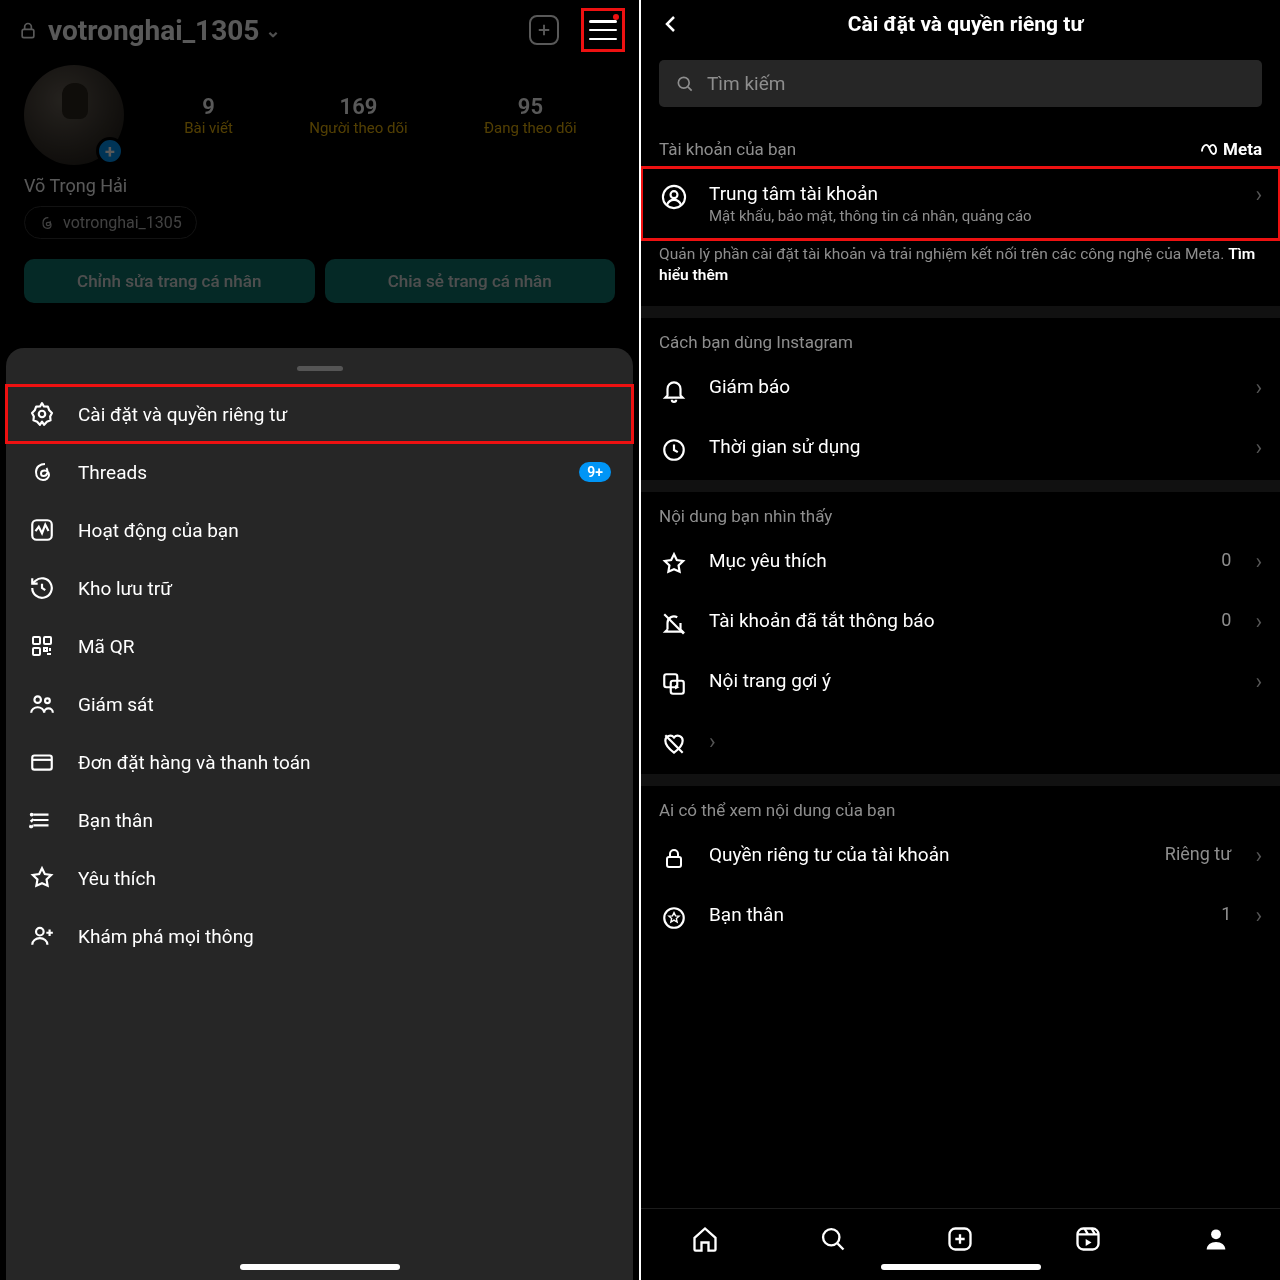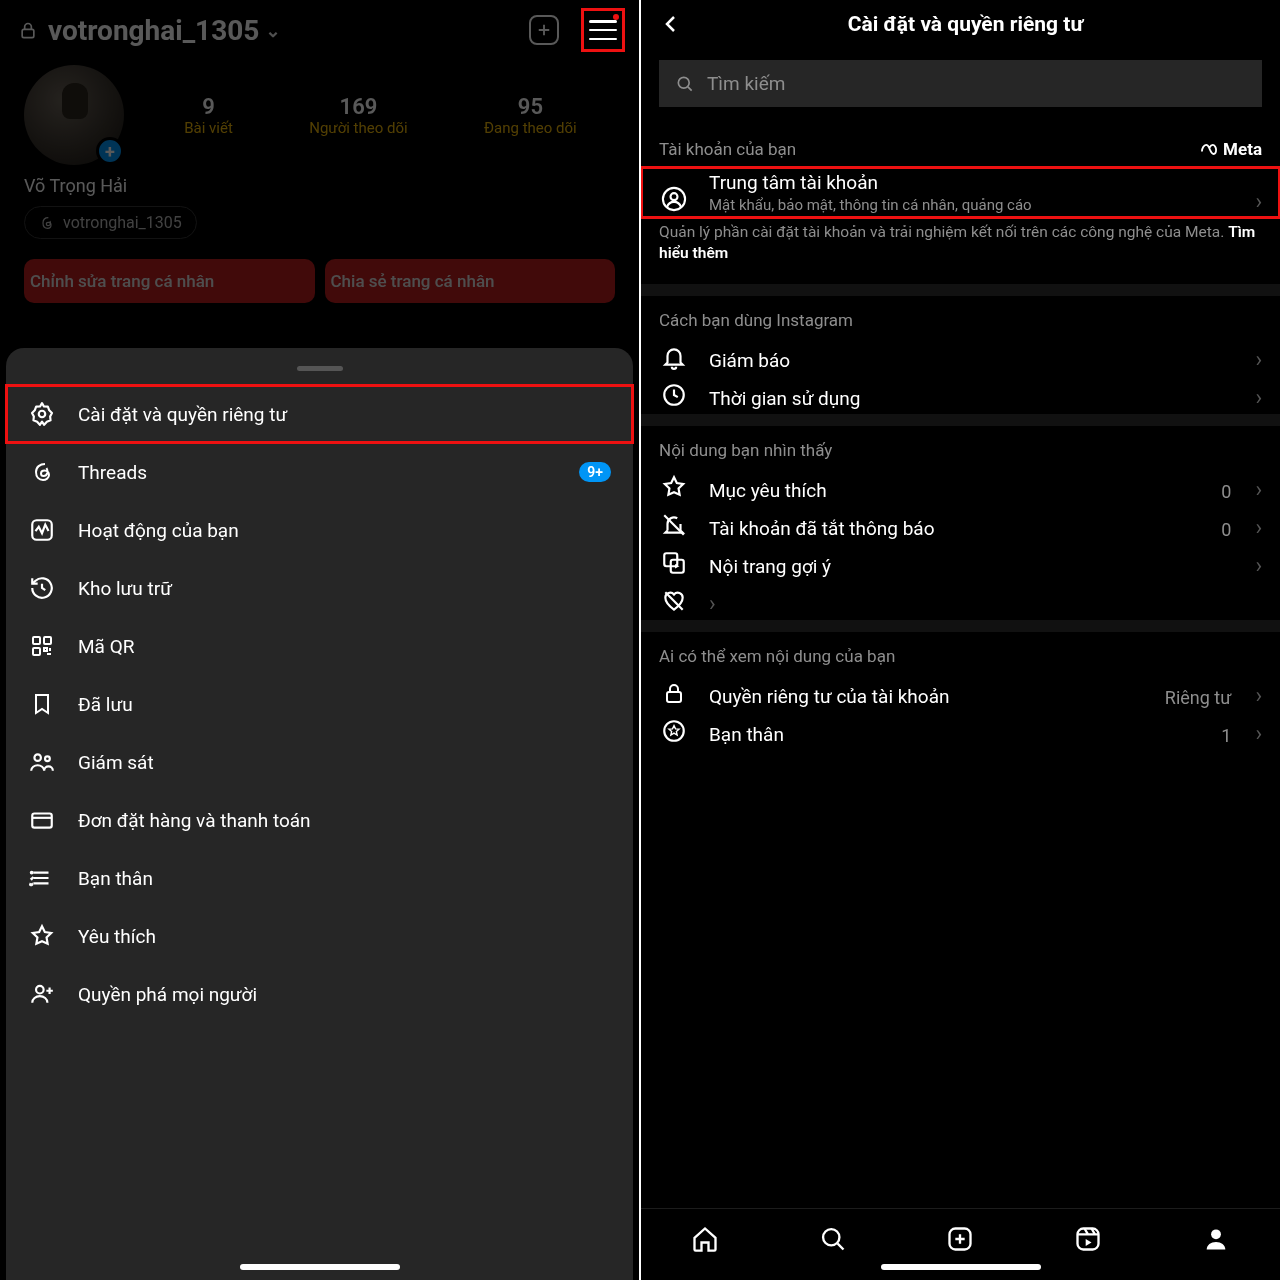--- a/index.html
+++ b/index.html
@@ -103,22 +103,22 @@
     font-size: 16px;
     color: #bbb;
     position: relative; z-index: 2;
   }
 
   .profile-actions {
     display: flex; gap: 10px; padding: 8px 24px 18px;
     position: relative; z-index: 2;
   }
   .pill-btn {
-    flex: 1; background: #b91c1c; color: #e0e0e0;
-    text-align: left; padding: 12px 6px;
+    flex: 1; background: #0f766e; color: #e0e0e0;
+    text-align: center; padding: 12px 6px;
     border-radius: 10px; font-size: 17px; font-weight: 500;
   }
 
   .sheet {
     position: absolute; left: 6px; right: 6px; bottom: 0;
     top: 348px;
     background: #262626;
     border-radius: 18px 18px 0 0;
     z-index: 5;
     padding-top: 18px;
@@ -160,39 +160,39 @@
   .r-title {
     flex: 1;
     text-align: center;
     font-size: 21px;
     font-weight: 700;
     margin-left: -24px; 
   }
   .search-box {
     margin: 0 18px 18px;
     background: #262626;
-    border-radius: 0;
+    border-radius: 5px;
     padding: 12px 16px;
     display: flex; align-items: center; gap: 12px;
     color: #8e8e8e; font-size: 19px;
   }
 
   .section-label {
     padding: 14px 18px 8px;
     color: #8e8e8e; font-size: 17px;
     display: flex; justify-content: space-between; align-items: center;
   }
   .meta-logo {
     color: #fff; font-weight: 700; font-size: 17px;
     display: flex; align-items: center; gap: 4px; text-align: center;
   }
 
   .row {
-    display: flex; align-items: flex-end;
-    padding: 4px 18px;
+    display: flex; align-items: flex-start;
+    padding: 15px 18px;
     gap: 20px;
   }
   .row .ri-icon { width: 30px; height: 30px; display: flex; align-items: center; justify-content: center; flex-shrink: 0; color: #fff; }
   .row .ri-body { flex: 1; min-width: 0; }
   .row .ri-title { font-size: 19px; font-weight: 400; color: #fff; }
   .row .ri-sub { font-size: 15px; color: #8e8e8e; margin-top: 2px; }
   .row .trailing { color: #8e8e8e; font-size: 18px; margin-right: 4px; }
   .row .chev-r { color: #555; font-size: 22px; }
   .row.highlighted {
     outline: 3px solid #e11;
@@ -347,28 +347,20 @@
         <svg viewBox="0 0 24 24" width="24" height="24" fill="none" stroke="#fff" stroke-width="2">
             <rect x="3" y="3" width="7" height="7" rx="1"></rect>
             <rect x="14" y="3" width="7" height="7" rx="1"></rect>
             <rect x="3" y="14" width="7" height="7" rx="1"></rect>
             <path d="M14 14h3v3h-3zM20 14v3M17 20h4M14 20h.01"></path>
           </svg>
       </span>
       <span class="mi-label">Mã QR</span>
     </div>
 
-    <div class="menu-item">
-      <span class="mi-icon">
-        <svg viewBox="0 0 24 24" width="24" height="24" fill="none" stroke="#fff" stroke-width="2">
-            <path d="M6 3h12v18l-6-4-6 4z"></path>
-          </svg>
-      </span>
-      <span class="mi-label">Đã lưu</span>
-    </div>
 
     <div class="menu-item">
       <span class="mi-icon">
         <svg viewBox="0 0 24 24" width="26" height="26" fill="none" stroke="#fff" stroke-width="2">
             <circle cx="8" cy="8" r="3"></circle>
             <circle cx="17" cy="9" r="2.2"></circle>
             <path d="M2 20c0-3 3-5 6-5s6 2 6 5M14 20c0-2.5 2-4 4-4s4 1.5 4 4"></path>
           </svg>
       </span>
       <span class="mi-label">Giám sát</span>
@@ -406,21 +398,21 @@
     </div>
 
     <div class="menu-item">
       <span class="mi-icon">
         <svg viewBox="0 0 24 24" width="26" height="26" fill="none" stroke="#fff" stroke-width="2">
             <circle cx="10" cy="8" r="3.5"></circle>
             <path d="M3 20c0-3.5 3.2-6 7-6s7 2.5 7 6"></path>
             <path d="M19 6v6M16 9h6"></path>
           </svg>
       </span>
-      <span class="mi-label">Quyền phá mọi người</span>
+      <span class="mi-label">Khám phá mọi thông</span>
     </div>
   </div>
 
   <div class="home-indicator-left"></div>
 </div>
 
 <div class="phone">
   <div class="r-header">
     <span class="back">
       <svg viewBox="0 0 24 24" width="24" height="24" fill="none" stroke="#fff" stroke-width="2.5">

